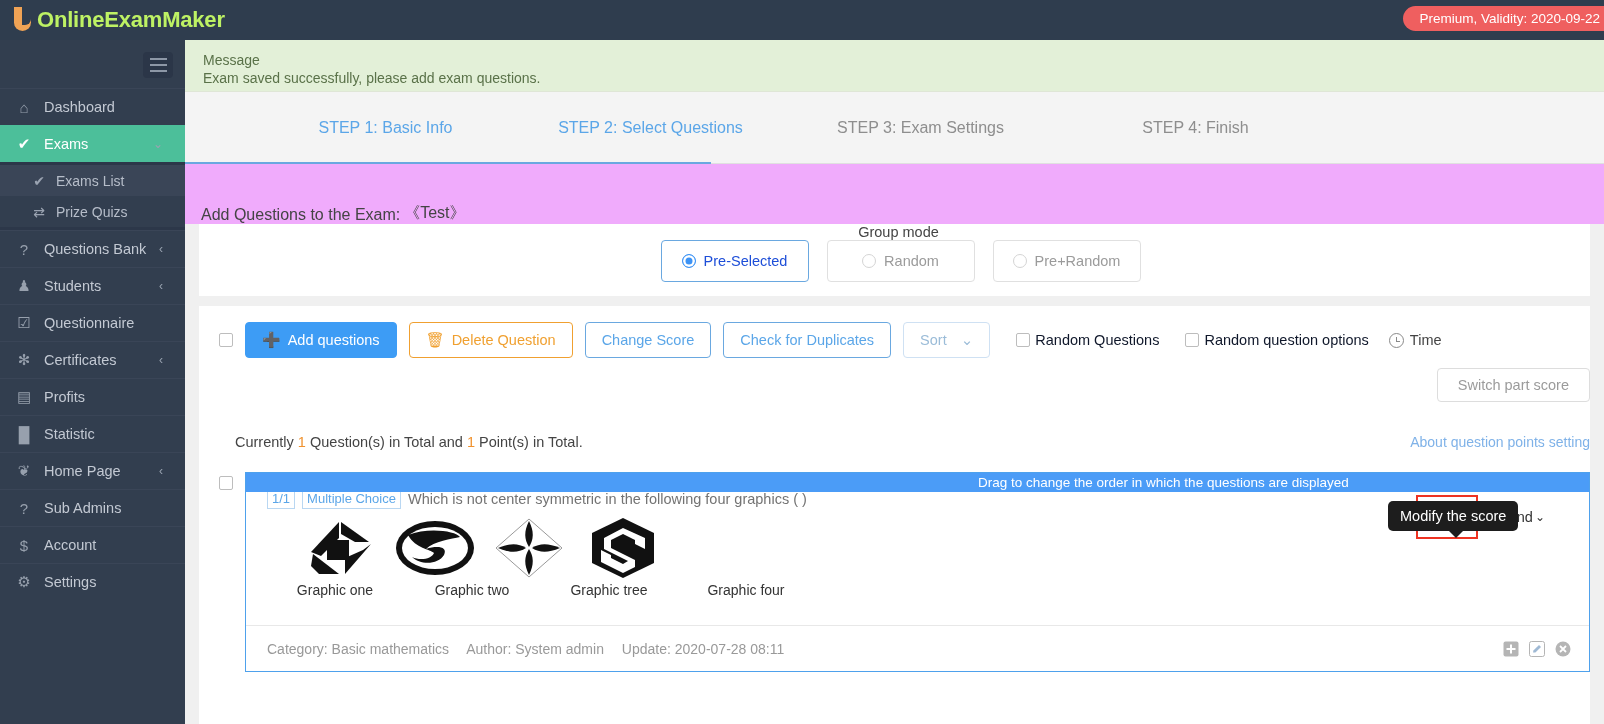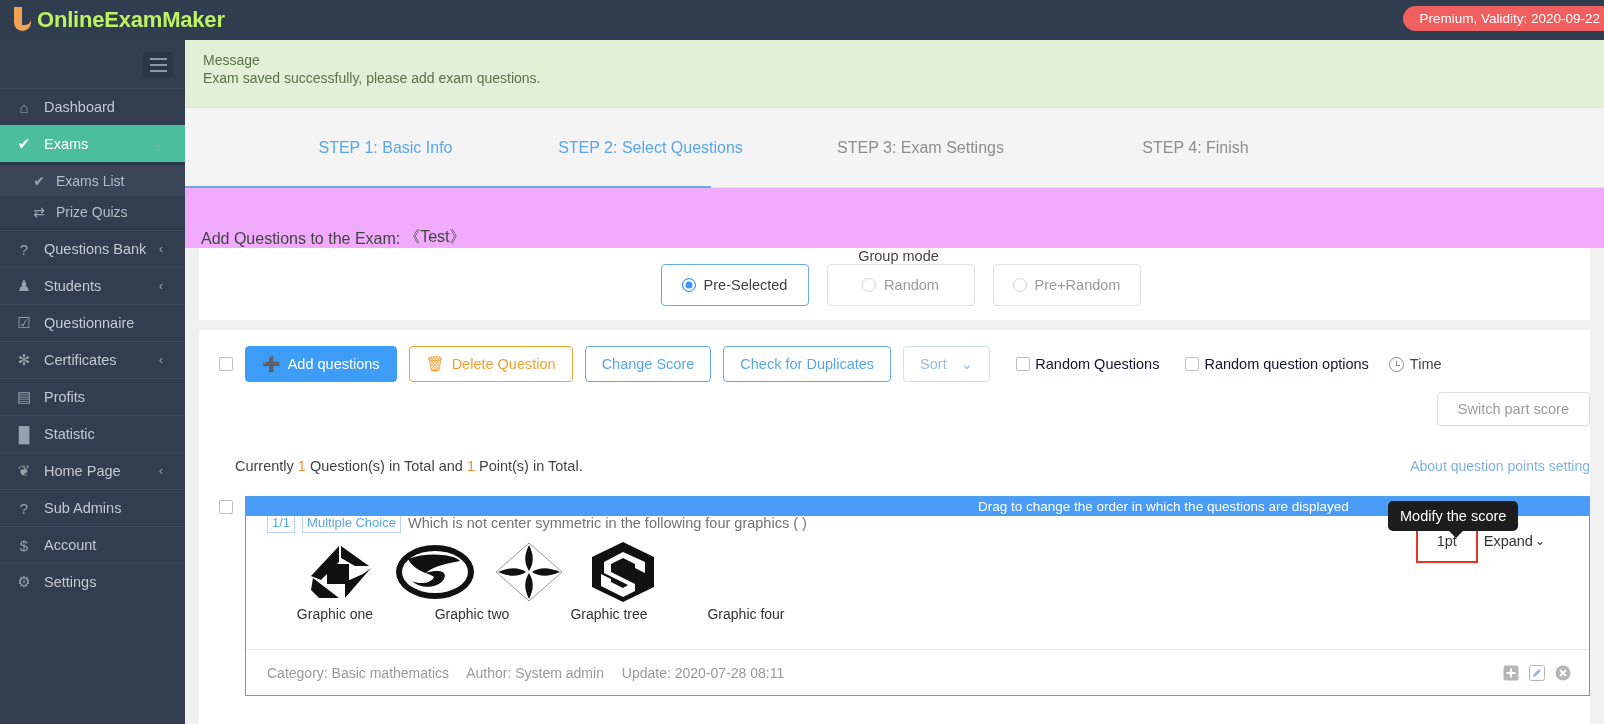--- a/index.html
+++ b/index.html
@@ -102,26 +102,26 @@
   
   #content {
     position:absolute; top:40px; left:185px; width:1419px; height:684px;
     background:#f0f0f0;
     overflow:hidden;
   }
 
   #message-bar {
     background:#e3f0d8; border-bottom:1px solid #dfe6d6;
     padding:12px 0 12px 18px; color:#5a7249; font-size:14px; line-height:1.25;
-    height:68px;
+    height:52px;
   }
 
   #steps {
     background:#f4f4f4;
-    height:80px;
+    height:72px;
     display:flex; align-items:center;
     position:relative;
     border-bottom:1px solid #e0e0e0;
   }
   .step { font-size:16px; color:#8e8e8e; text-align:center; }
   .step.done { color:#5ba6e8; }
   .step.current { color:#5ba6e8; }
   #step-underline {
     position:absolute; bottom:-1px; left:0; width:526px; height:2px; background:#6aa8e0;
   }
@@ -138,21 +138,21 @@
     height:72px; padding-left:30px;
     margin:0 14px 10px 14px;
   }
   #groupmode-label { font-size:14.5px; color:#444; margin-right:22px; }
   .mode-opt {
     width:148px; height:42px;
     border:1px solid #e0e0e0; border-radius:4px;
     display:flex; align-items:center; justify-content:center;
     margin-right:18px; font-size:14.5px; color:#9b9b9b;
   }
-  .mode-opt.sel { border-color:#6aa8e0; color:#404040; }
+  .mode-opt.sel { border-color:#6aa8e0; color:#1d4ed8; }
   .radio {
     width:14px; height:14px; border-radius:50%;
     border:1px solid #d4d4d4; margin-right:8px; display:inline-block;
     background:#fff;
   }
   .mode-opt.sel .radio {
     border-color:#3d93f5; background:#3d93f5;
     box-shadow: inset 0 0 0 2.5px #fff;
   }
 

